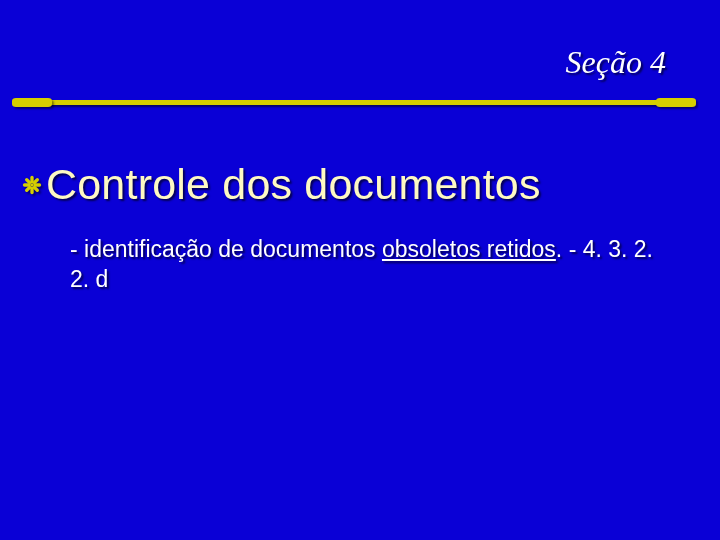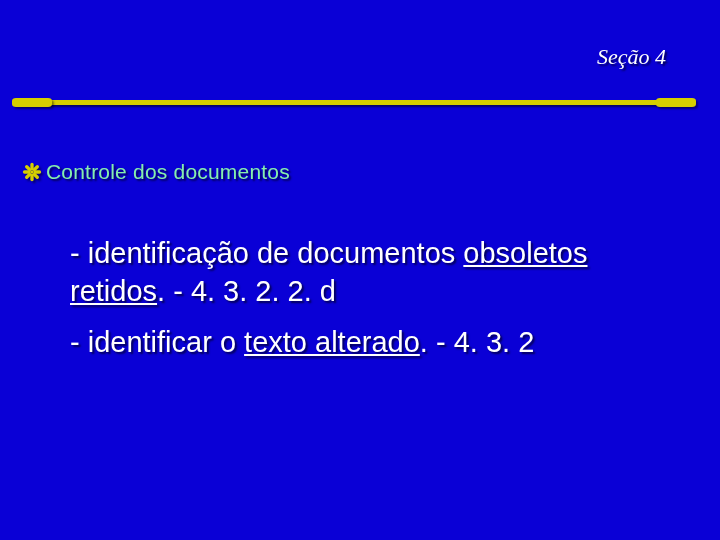--- a/index.html
+++ b/index.html
@@ -9,21 +9,21 @@
     font-family: Verdana, Geneva, sans-serif;
     position: relative;
     overflow: hidden;
   }
   .header {
     position: absolute;
     top: 44px;
     right: 54px;
     font-family: "Times New Roman", serif;
     font-style: italic;
-    font-size: 22px;
+    font-size: 32px;
     color: #ffffff;
     text-shadow: 2px 2px 2px rgba(0,0,0,0.6);
   }
   .rule-wrap {
     position: absolute;
     top: 100px;
     left: 0;
     width: 720px;
     padding: 0 30px 0 18px;
   }
@@ -55,32 +55,32 @@
   }
   .bullet {
     width: 20px;
     height: 20px;
     color: #d6cf00;
     margin-right: 4px;
     filter: drop-shadow(2px 2px 1px rgba(0,0,0,0.5));
     flex-shrink: 0;
   }
   .title-text {
-    font-size: 21px;
-    color: #86efac;
+    font-size: 43px;
+    color: #fef9c3;
     text-shadow: 2px 2px 2px rgba(0,0,0,0.6);
     letter-spacing: 0.2px;
   }
   .body {
     position: absolute;
     top: 234px;
     left: 70px;
     right: 44px;
     color: #ffffff;
-    font-size: 29px;
+    font-size: 23px;
     line-height: 1.32;
     text-shadow: 2px 2px 2px rgba(0,0,0,0.6);
   }
   .body p { margin-bottom: 12px; }
   .u { text-decoration: underline; }
 </style>
 </head>
 <body>
 
 <div class="header">Seção 4</div>
@@ -101,14 +101,13 @@
       <rect x="1" y="10" width="9" height="4" rx="2" transform="rotate(45 12 12)"></rect>
       <rect x="14" y="10" width="9" height="4" rx="2" transform="rotate(45 12 12)"></rect>
       <circle cx="12" cy="12" r="2.2"></circle>
     </g>
   </svg>
   <span class="title-text">Controle dos documentos</span>
 </div>
 
 <div class="body">
   <p><span>- identificação de documentos </span><span class="u">obsoletos retidos</span><span>. - 4. 3. 2. 2. d</span></p>
-  <p><span>- identificar o </span><span class="u">texto alterado</span><span>. - 4. 3. 2</span></p>
 </div>
 
 </body></html>

